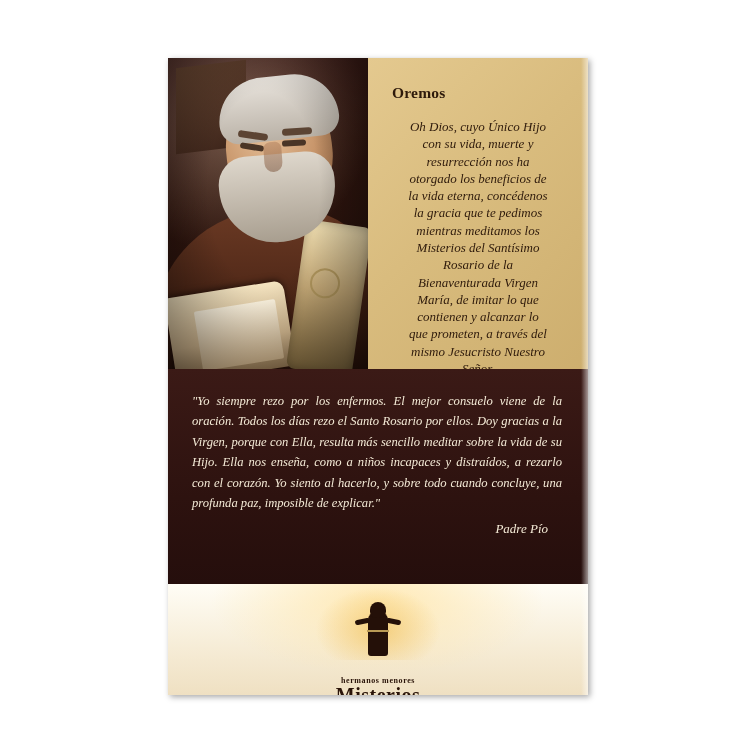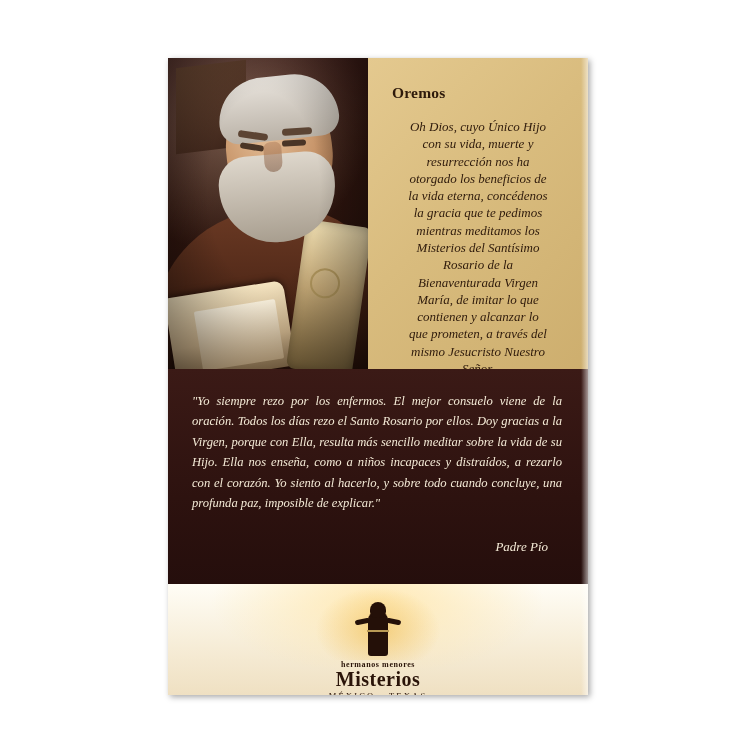--- a/index.html
+++ b/index.html
@@ -200,21 +200,21 @@
     color: #f4ead6;
   }
   .quote-band p {
     margin: 0;
     font-style: italic;
     font-size: 12.6px;
     line-height: 1.62;
     text-align: justify;
   }
   .quote-band .attrib {
-    margin-top: 26px;
+    margin-top: 8px;
     text-align: right;
     font-style: italic;
     font-size: 13px;
     padding-right: 14px;
   }
 
   
   .footer-band {
     position: absolute;
     left: 0; top: 526px;
@@ -261,21 +261,21 @@
   .friar .farmL { left: 0px; transform: rotate(-12deg); }
   .friar .farmR { right: 0px; transform: rotate(12deg); }
   .friar .fcord {
     position: absolute;
     left: 12px; top: 30px;
     width: 22px; height: 2px;
     background: #b99a55;
   }
 
   .logo-top {
-    margin-top: 4px;
+    margin-top: 20px;
     font-size: 8px;
     letter-spacing: .6px;
     color: #2a1409;
     font-weight: bold;
   }
   .logo-main {
     font-size: 20px;
     letter-spacing: .5px;
     color: #2a1409;
     font-weight: bold;

